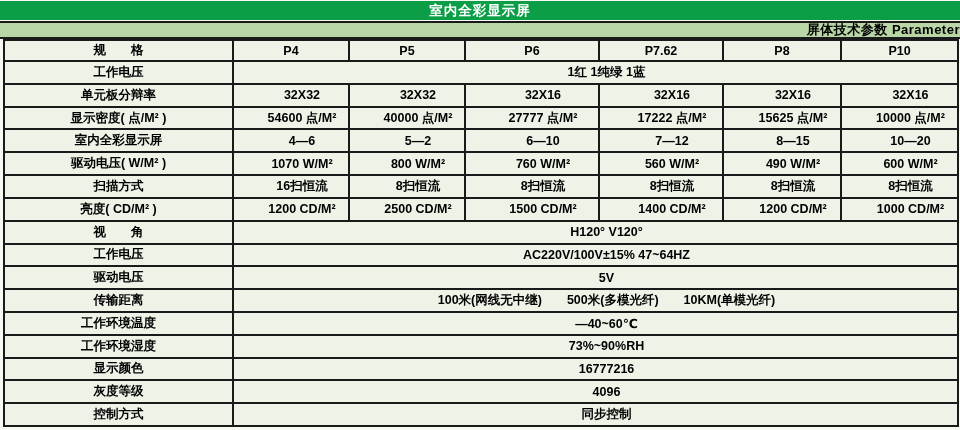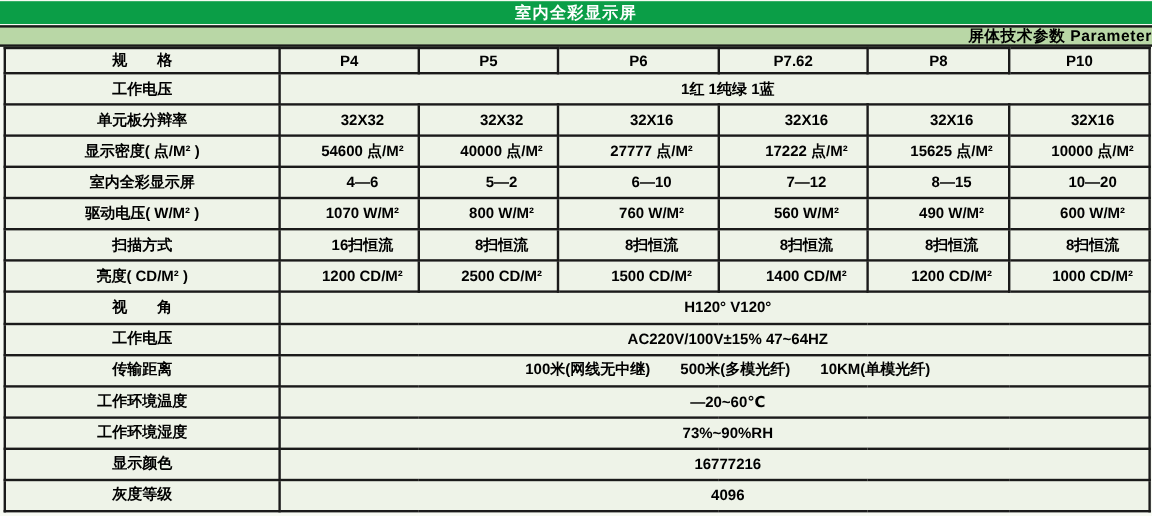--- a/index.html
+++ b/index.html
@@ -148,34 +148,42 @@
         </tr>
         <tr>
           <td>视　　角</td>
           <td colspan="6" class="cell">H120° V120°</td>
         </tr>
         <tr>
           <td>工作电压</td>
           <td colspan="6" class="cell">AC220V/100V±15% 47~64HZ</td>
         </tr>
         <tr>
+          <td>驱动电压</td>
+          <td colspan="6" class="cell">5V</td>
+        </tr>
+        <tr>
           <td>传输距离</td>
           <td colspan="6" class="cell">100米(网线无中继)　　500米(多模光纤)　　10KM(单模光纤)</td>
         </tr>
         <tr>
           <td>工作环境温度</td>
-          <td colspan="6" class="cell">—20~60℃</td>
+          <td colspan="6" class="cell">—40~60℃</td>
         </tr>
         <tr>
           <td>工作环境湿度</td>
           <td colspan="6" class="cell">73%~90%RH</td>
         </tr>
         <tr>
           <td>显示颜色</td>
           <td colspan="6" class="cell">16777216</td>
         </tr>
         <tr>
           <td>灰度等级</td>
           <td colspan="6" class="cell">4096</td>
         </tr>
+        <tr>
+          <td>控制方式</td>
+          <td colspan="6" class="cell">同步控制</td>
+        </tr>
       </tbody>
   </table>
 </div>
 
 </body></html>

